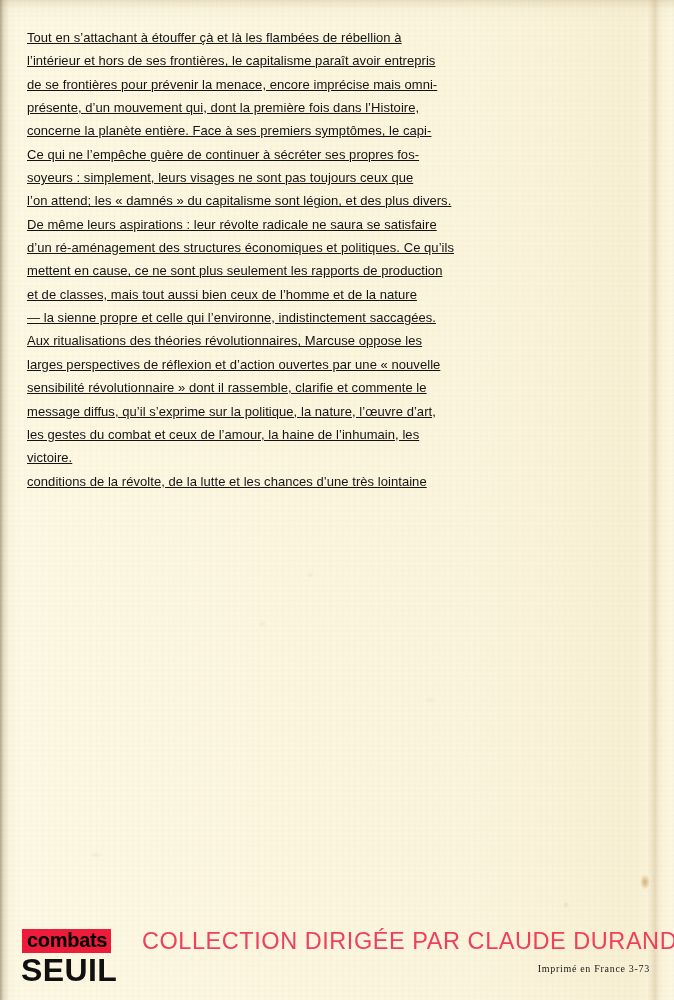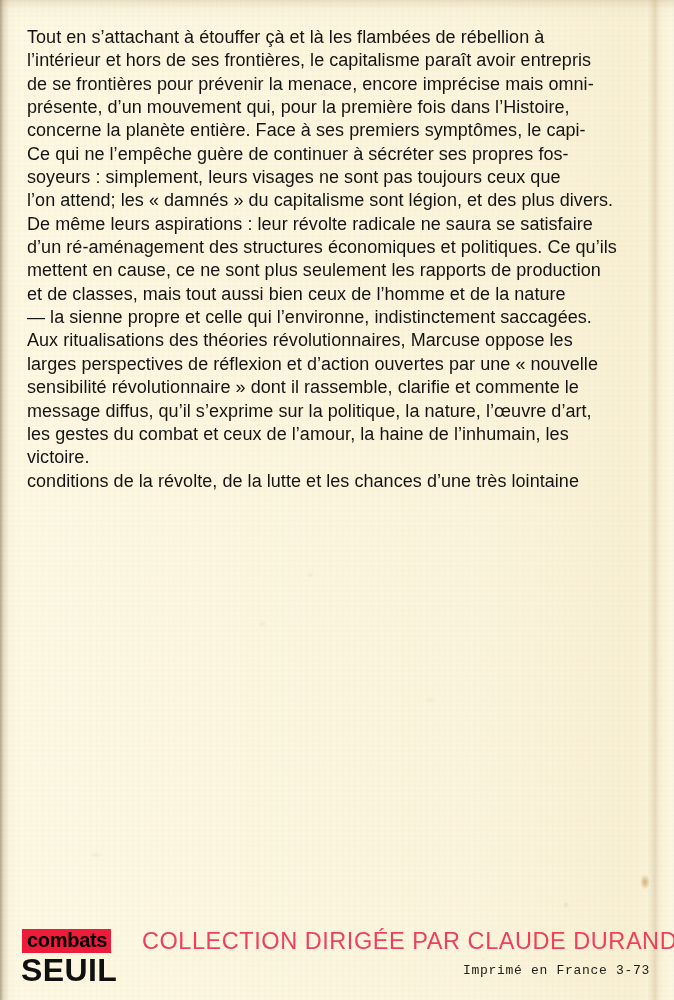--- a/index.html
+++ b/index.html
@@ -71,25 +71,26 @@
     opacity: 0.85;
   }
 
   
   #blurb {
     position: absolute;
     left: 27px;
     top: 26px;
     width: 623px;
     color: #141414;
-    font-size: 18px;
+    font-size: 13px;
     line-height: 23.35px;
     text-align: justify;
     text-justify: inter-word;
     letter-spacing: 0.05px;
+    text-decoration: underline;
   }
 
   #blurb p {
     margin: 0;
     text-align: justify;
   }
 
   
   .ln {
     display: block;
@@ -158,39 +159,39 @@
     margin-left: 14px;
   }
 
   #imprime-line {
     position: absolute;
     left: 350px;
     top: 963px;
     width: 300px;
     text-align: right;
     color: #20201c;
-    font-size: 13px;
+    font-size: 10px;
     letter-spacing: 0.7px;
-    font-family: Liberation Mono, monospace;
+    font-family: Liberation Serif, serif;
     pointer-events: auto;
   }
 </style>
 </head>
 <body>
 
 <div id="page">
 
   <div id="paper-grain"></div>
 
   <div id="blurb">
       <p>
         <span class="ln">Tout en s’attachant à étouffer çà et là les flambées de rébellion à</span>
         <span class="ln">l’intérieur et hors de ses frontières, le capitalisme paraît avoir entrepris</span>
         <span class="ln">de se frontières pour prévenir la menace, encore imprécise mais omni-</span>
-        <span class="ln">présente, d’un mouvement qui, pour la première fois dans l’Histoire,</span>
+        <span class="ln">présente, d’un mouvement qui, dont la première fois dans l’Histoire,</span>
         <span class="ln">concerne la planète entière. Face à ses premiers symptômes, le capi-</span>
       </p>
       <p>
         <span class="ln">Ce qui ne l’empêche guère de continuer à sécréter ses propres fos-</span>
         <span class="ln">soyeurs : simplement, leurs visages ne sont pas toujours ceux que</span>
         <span class="ln">l’on attend; les « damnés » du capitalisme sont légion, et des plus divers.</span>
         <span class="ln">De même leurs aspirations : leur révolte radicale ne saura se satisfaire</span>
         <span class="ln">d’un ré-aménagement des structures économiques et politiques. Ce qu’ils</span>
         <span class="ln">mettent en cause, ce ne sont plus seulement les rapports de production</span>
         <span class="ln">et de classes, mais tout aussi bien ceux de l’homme et de la nature</span>

